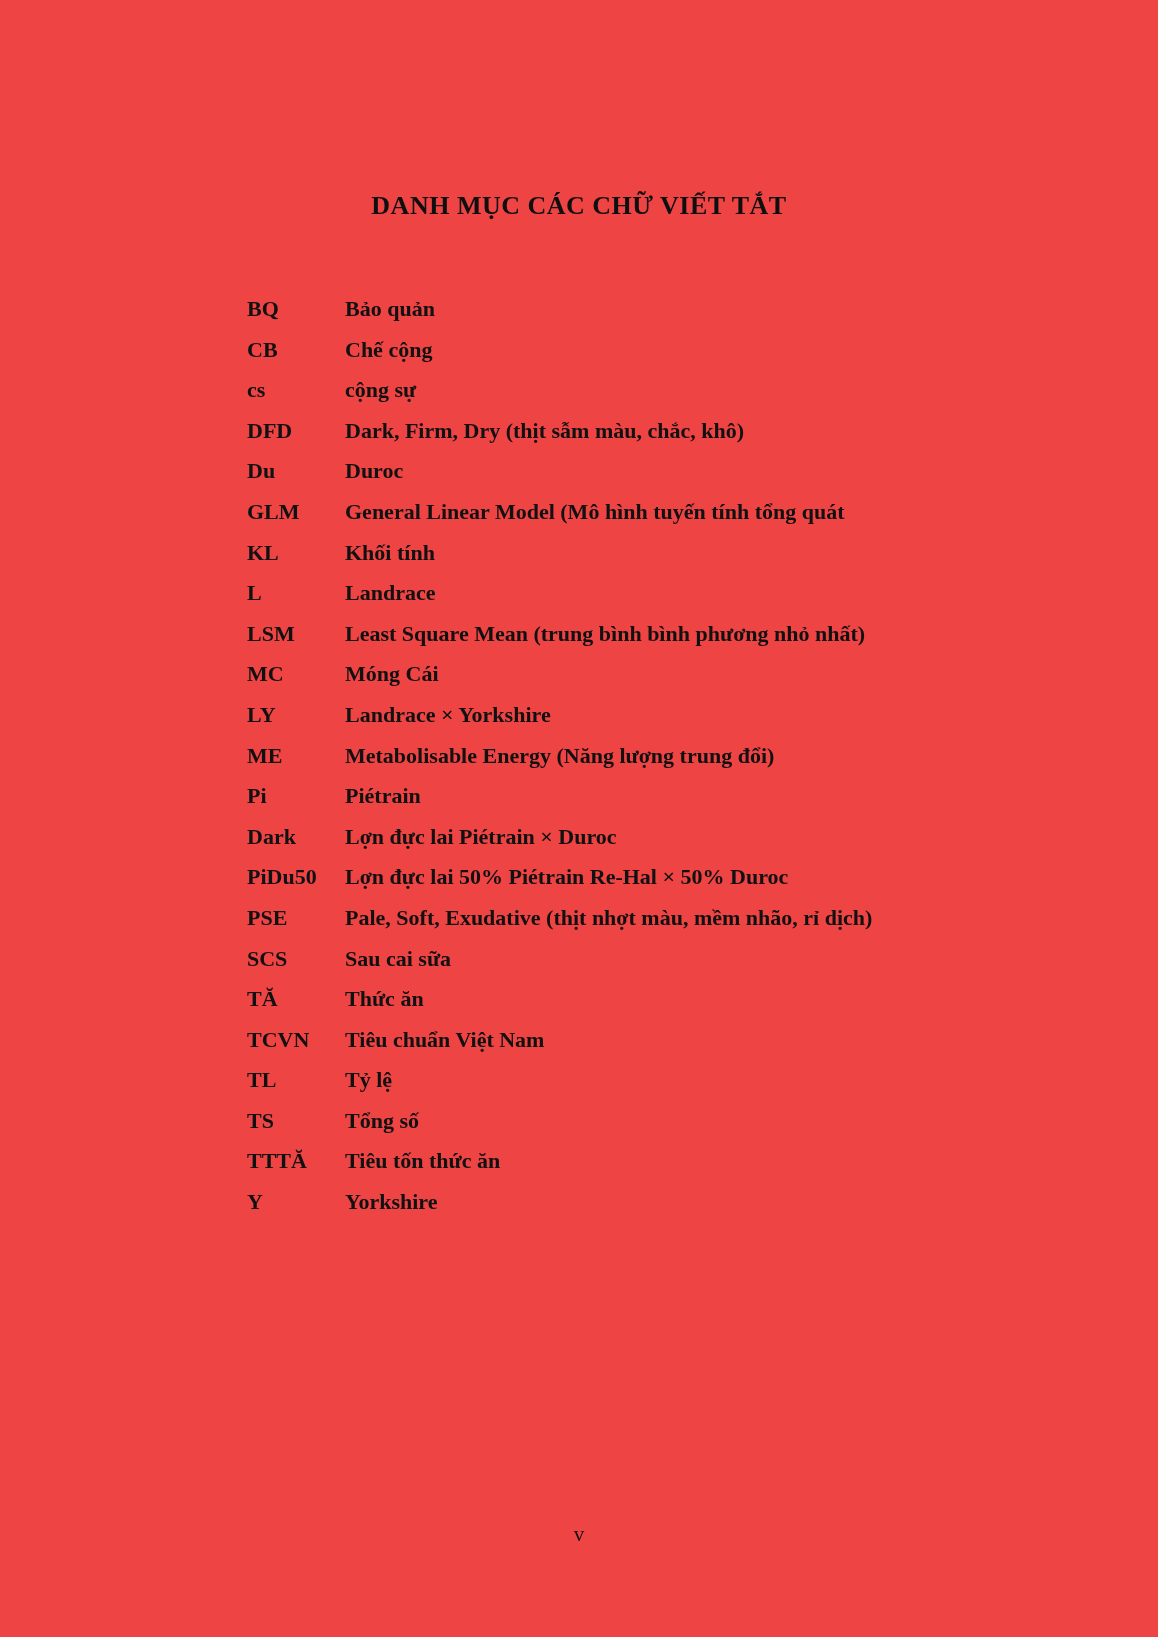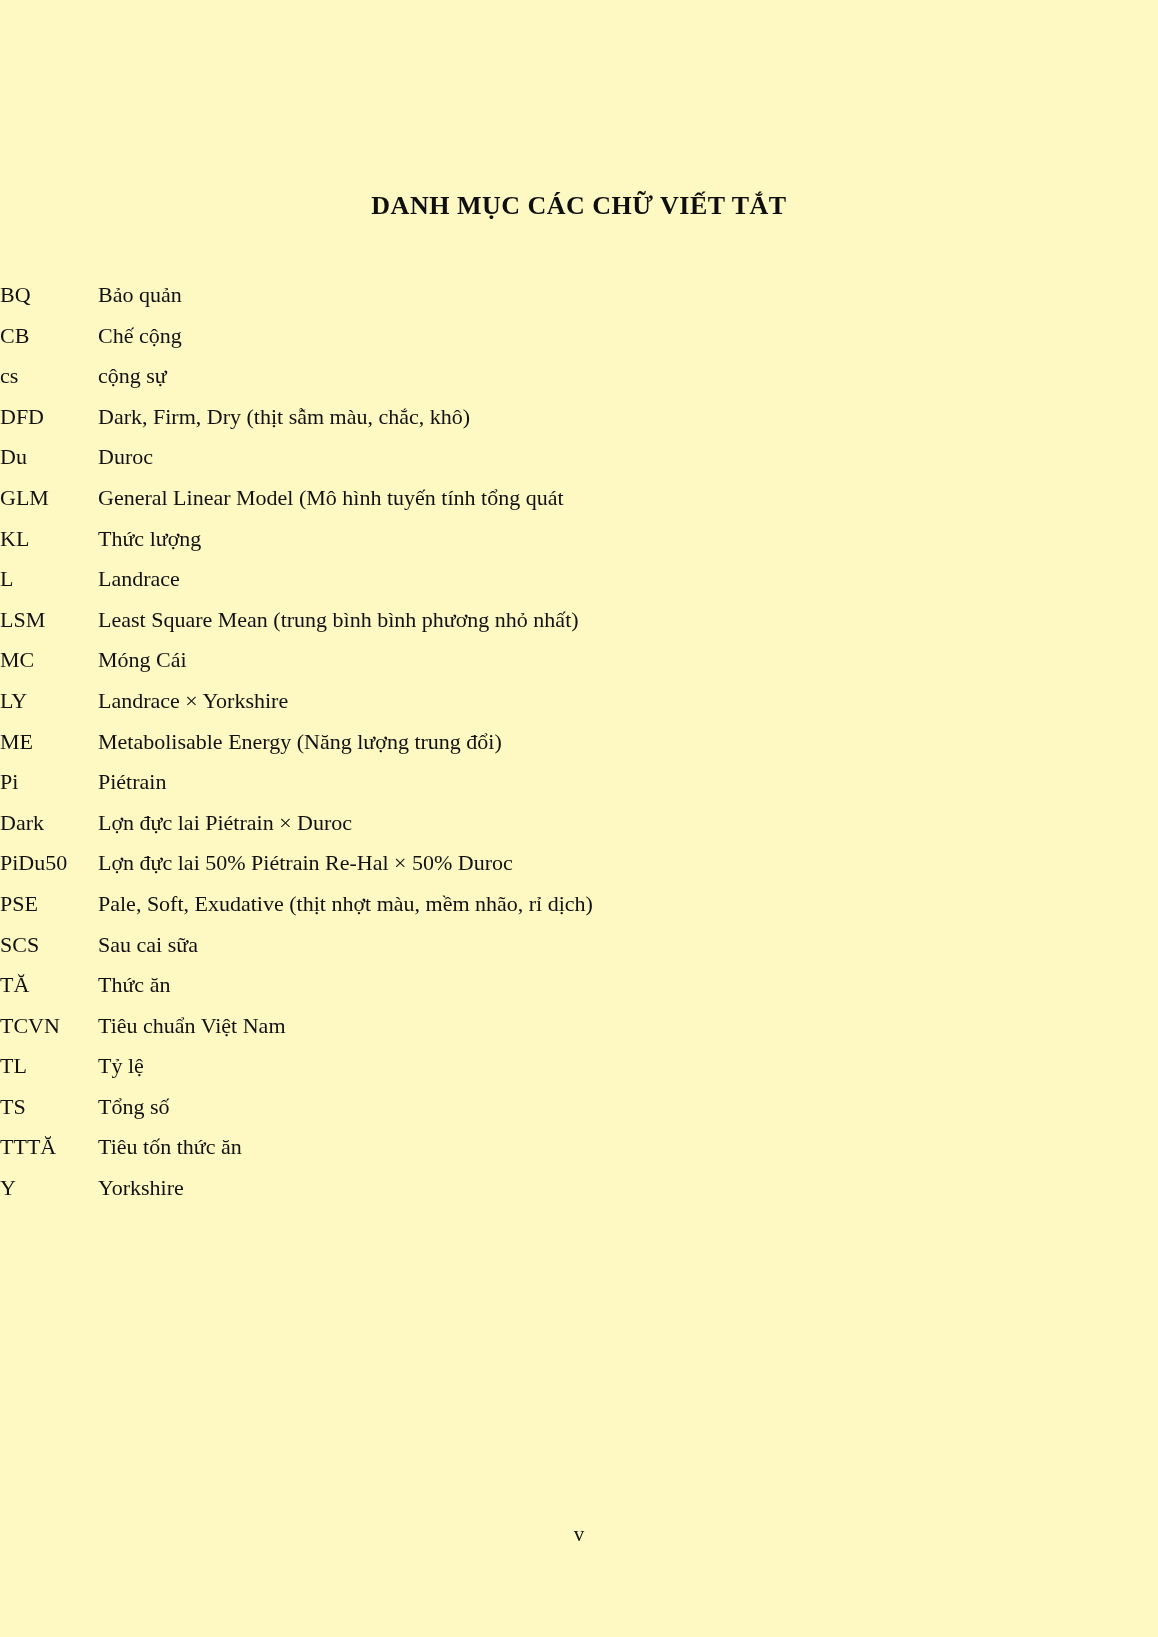--- a/index.html
+++ b/index.html
@@ -4,38 +4,40 @@
 <style>
   html, body {
     margin: 0;
     padding: 0;
     background: #ffffff;
   }
   .page {
     position: relative;
     width: 1158px;
     height: 1637px;
-    background: #fef9c3;
+    background: #ef4444;
     color: #111111;
     font-family: "Liberation Serif", "DejaVu Serif", serif;
     overflow: hidden;
     box-sizing: border-box;
     padding-top: 191px;
   }
   .title {
     margin: 0;
     text-align: center;
     font-size: 26px;
     font-weight: bold;
     letter-spacing: 0.5px;
     line-height: 30px;
     color: #0f0f0f;
   }
   .abbr-list {
-    margin-top: 54px;
+    margin-top: 68px;
+    padding-left: 247px;
+    font-weight: bold;
   }
   .abbr-row {
     display: flex;
     align-items: baseline;
     height: 40.6px;
     line-height: 40.6px;
     font-size: 22px;
     white-space: nowrap;
   }
   .abbr {
@@ -82,21 +84,21 @@
       <div class="abbr-row">
         <span class="abbr">Du</span>
         <span class="meaning">Duroc</span>
       </div>
       <div class="abbr-row">
         <span class="abbr">GLM</span>
         <span class="meaning">General Linear Model (Mô hình tuyến tính tổng quát</span>
       </div>
       <div class="abbr-row">
         <span class="abbr">KL</span>
-        <span class="meaning">Thức lượng</span>
+        <span class="meaning">Khối tính</span>
       </div>
       <div class="abbr-row">
         <span class="abbr">L</span>
         <span class="meaning">Landrace</span>
       </div>
       <div class="abbr-row">
         <span class="abbr">LSM</span>
         <span class="meaning">Least Square Mean (trung bình bình phương nhỏ nhất)</span>
       </div>
       <div class="abbr-row">

